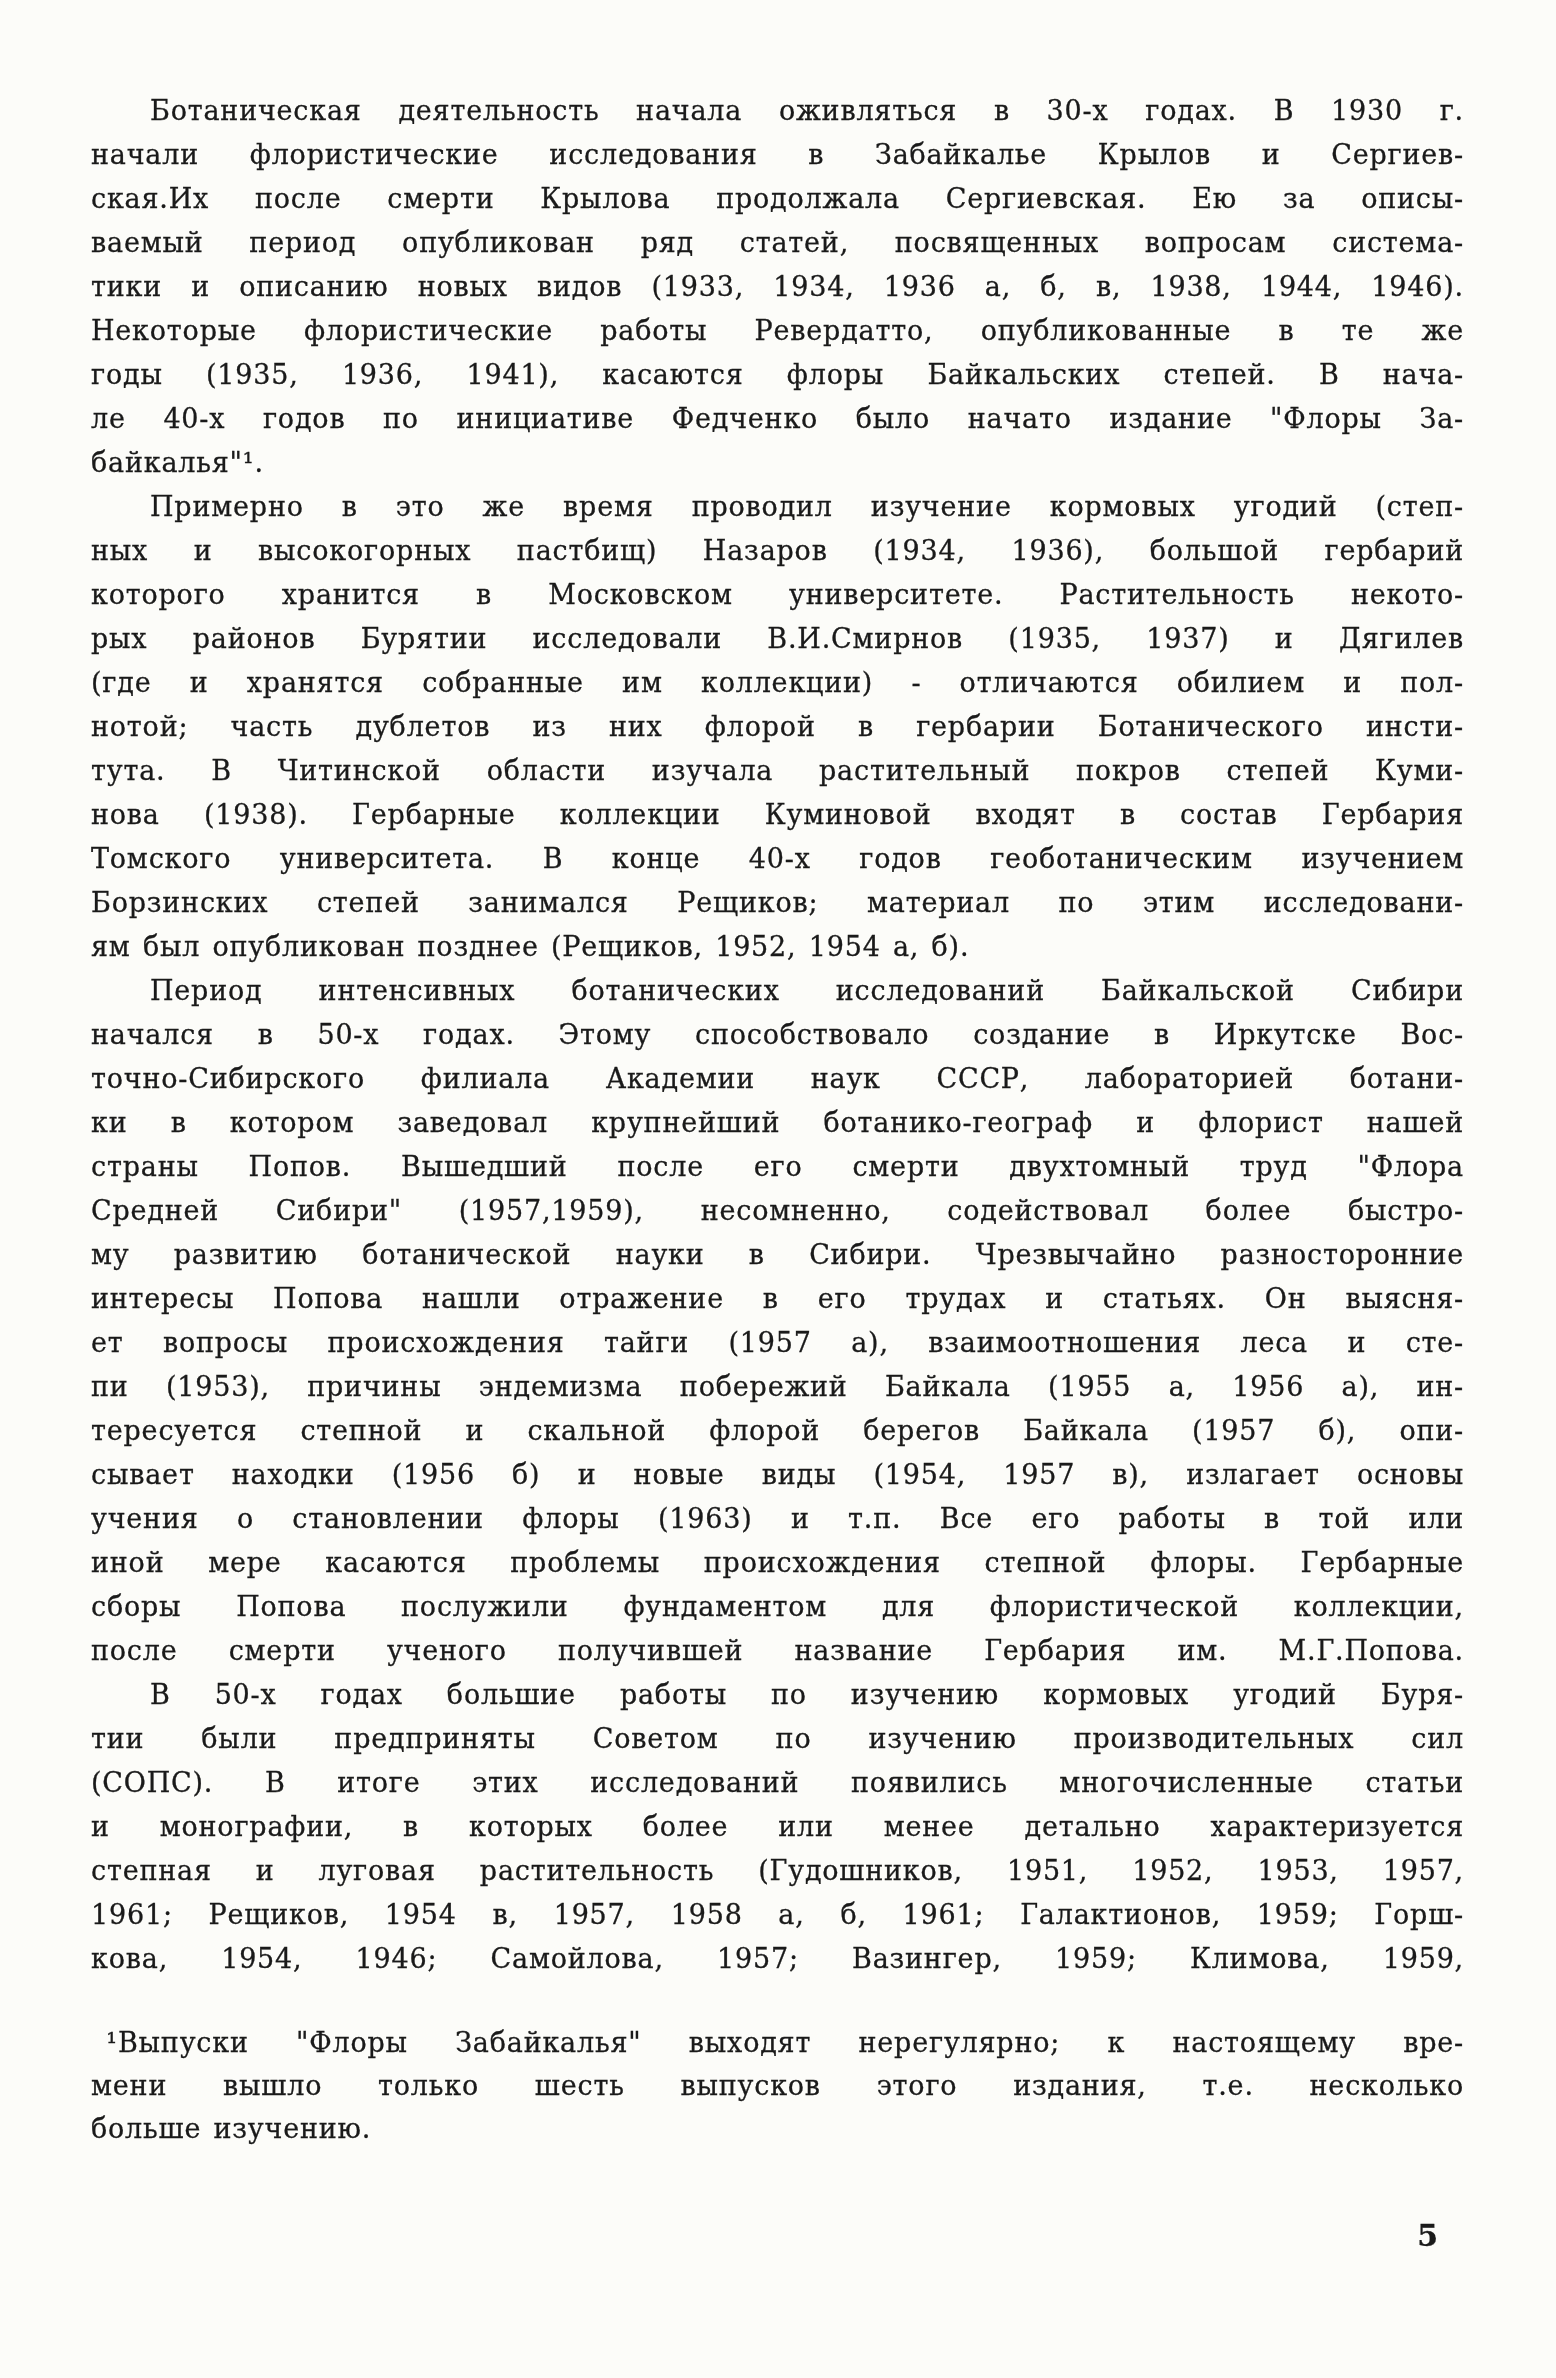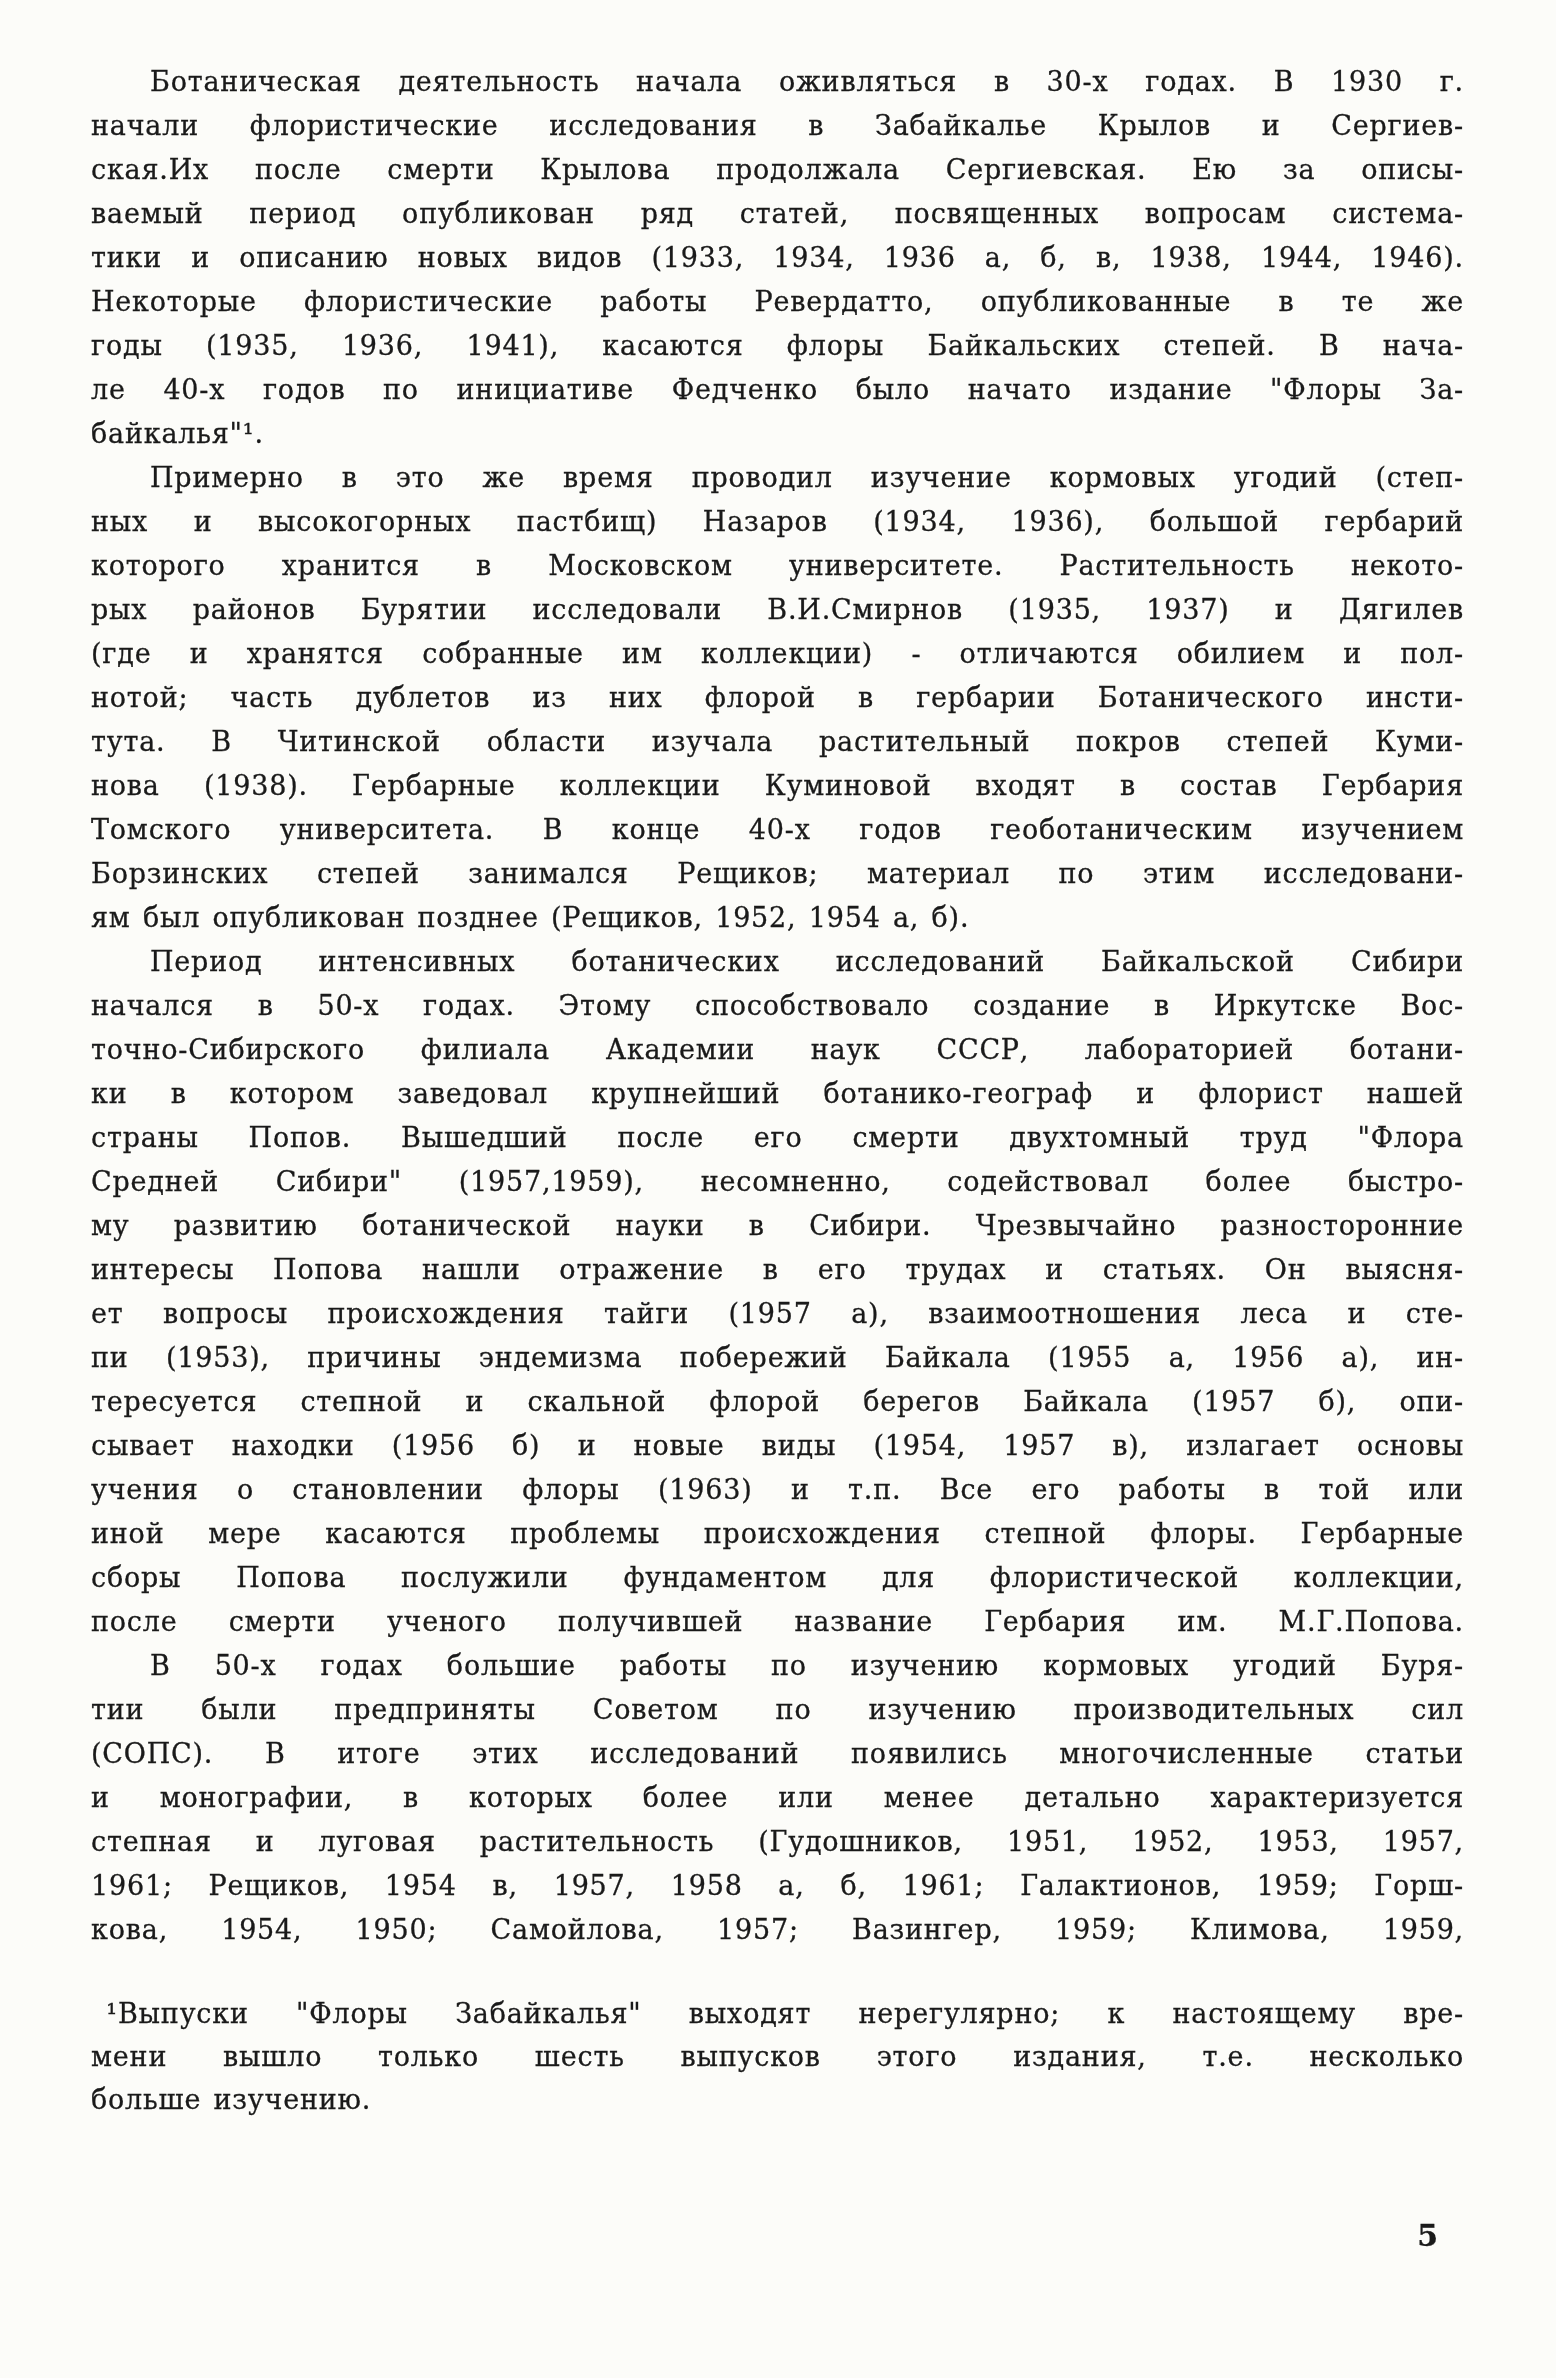--- a/index.html
+++ b/index.html
@@ -10,21 +10,21 @@
     background: var(--page_bg, #fcfcf9);
     color: var(--text_color, #1a1a1a);
     font-family: "DejaVu Serif", "Liberation Serif", serif;
     position: relative;
     -webkit-text-stroke: 0.3px currentColor;
   }
   .page {
     position: absolute;
     inset: 0;
     box-sizing: border-box;
-    padding: 60px 92px 0 91px;
+    padding: 89px 92px 0 91px;
   }
   .text-block {
     font-size: 27px;
     line-height: 44px;
     letter-spacing: 0.8px;
     word-spacing: 2.9px;
   }
   .paragraph { margin: 0; }
   .line {
     text-align: justify;
@@ -100,21 +100,21 @@
         <div class="line">сборы Попова послужили фундаментом для флористической коллекции,</div>
         <div class="line">после смерти ученого получившей название Гербария им. М.Г.Попова.</div>
       </div>
     <div class="paragraph">
         <div class="line indent">В 50-х годах большие работы по изучению кормовых угодий Буря-</div>
         <div class="line">тии были предприняты Советом по изучению производительных сил</div>
         <div class="line">(СОПС). В итоге этих исследований появились многочисленные статьи</div>
         <div class="line">и монографии, в которых более или менее детально характеризуется</div>
         <div class="line">степная и луговая растительность (Гудошников, 1951, 1952, 1953, 1957,</div>
         <div class="line">1961; Рещиков, 1954 в, 1957, 1958 а, б, 1961; Галактионов, 1959; Горш-</div>
-        <div class="line">кова, 1954, 1950; Самойлова, 1957; Вазингер, 1959; Климова, 1959,</div>
+        <div class="line">кова, 1954, 1946; Самойлова, 1957; Вазингер, 1959; Климова, 1959,</div>
       </div>
   </div>
   <div class="footnote">
       <div class="line indent">¹Выпуски "Флоры Забайкалья" выходят нерегулярно; к настоящему вре-</div>
       <div class="line">мени вышло только шесть выпусков этого издания, т.е. несколько</div>
       <div class="line last">больше изучению.</div>
     </div>
   <div class="page-number">5</div>
 </div>
 

